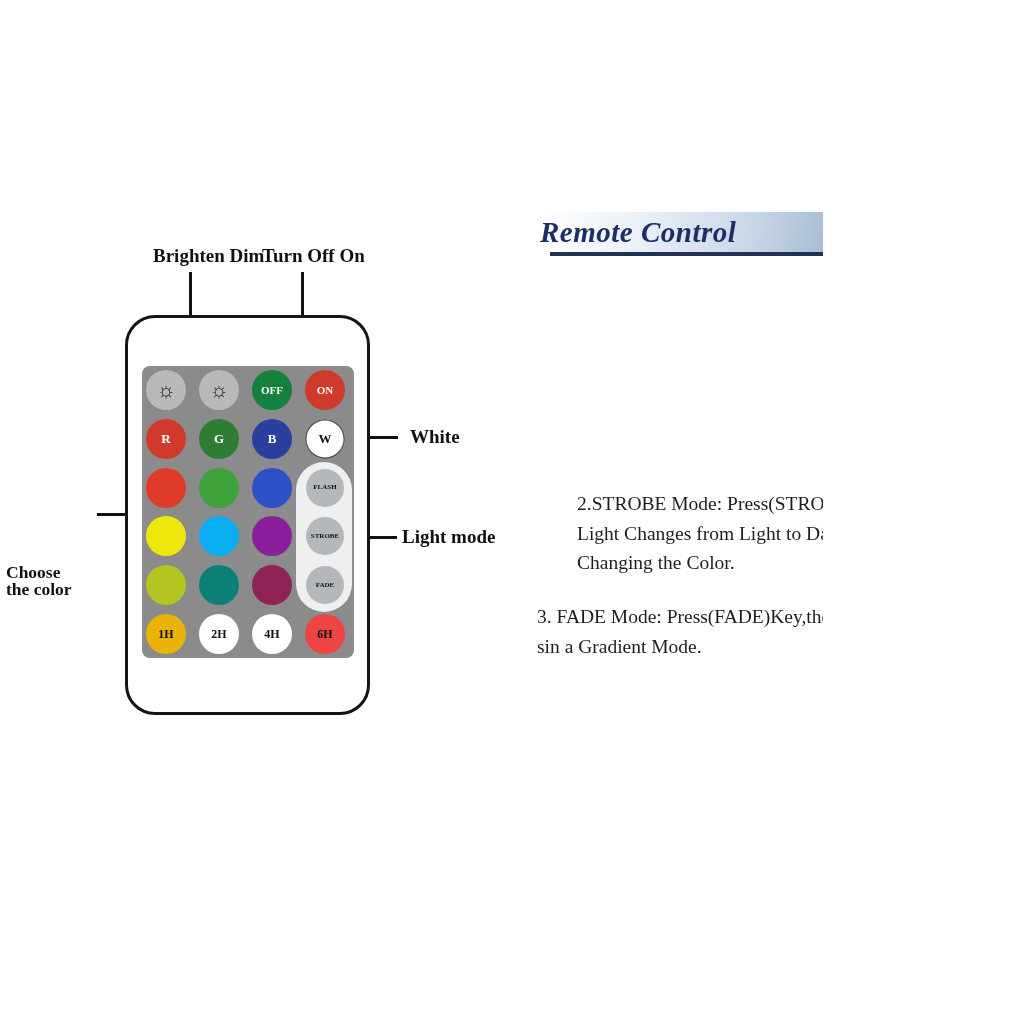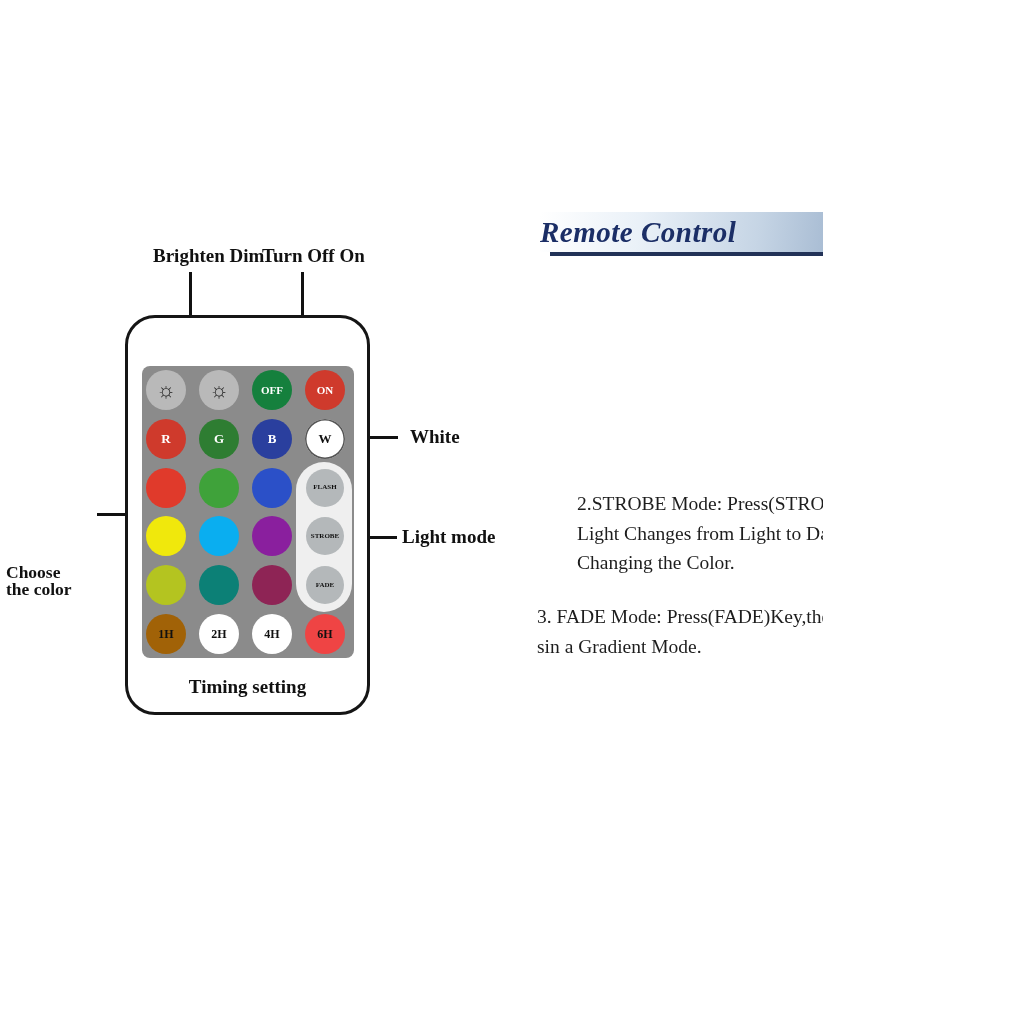--- a/index.html
+++ b/index.html
@@ -117,26 +117,25 @@
         <div class="rc-btn" style="left: 110px; top: 101.6px; background: rgb(43, 80, 200);"></div>
         <div class="rc-btn mode" style="left: 163px; top: 101.6px; background: rgb(180, 184, 186); color: rgb(17, 17, 17);">FLASH</div>
         <div class="rc-btn" style="left: 4px; top: 150.4px; background: rgb(240, 232, 12);"></div>
         <div class="rc-btn" style="left: 57px; top: 150.4px; background: rgb(10, 174, 240);"></div>
         <div class="rc-btn" style="left: 110px; top: 150.4px; background: rgb(138, 31, 158);"></div>
         <div class="rc-btn mode" style="left: 163px; top: 150.4px; background: rgb(180, 184, 186); color: rgb(17, 17, 17);">STROBE</div>
         <div class="rc-btn" style="left: 4px; top: 199.2px; background: rgb(180, 196, 32);"></div>
         <div class="rc-btn" style="left: 57px; top: 199.2px; background: rgb(12, 128, 118);"></div>
         <div class="rc-btn" style="left: 110px; top: 199.2px; background: rgb(142, 36, 85);"></div>
         <div class="rc-btn mode" style="left: 163px; top: 199.2px; background: rgb(180, 184, 186); color: rgb(17, 17, 17);">FADE</div>
-        <div class="rc-btn time" style="left: 4px; top: 248px; background: #a16207; color: rgb(17, 17, 17);">1H</div>
+        <div class="rc-btn time" style="left: 4px; top: 248px; background: #eab308; color: rgb(17, 17, 17);">1H</div>
         <div class="rc-btn time" style="left: 57px; top: 248px; background: rgb(255, 255, 255); color: rgb(17, 17, 17);">2H</div>
         <div class="rc-btn time" style="left: 110px; top: 248px; background: rgb(255, 255, 255); color: rgb(17, 17, 17);">4H</div>
         <div class="rc-btn time" style="left: 163px; top: 248px; background: #ef4444; color: rgb(17, 17, 17);">6H</div>
       </div>
-    <div class="timing">Timing setting</div>
   </div>
 
 
   <div class="banner">
     <span class="banner-title">Remote Control</span>
   </div>
 
 
   <div class="para p2">2.STROBE Mode: Press(STROBE)Key,The
 Light Changes from Light to Dark before

